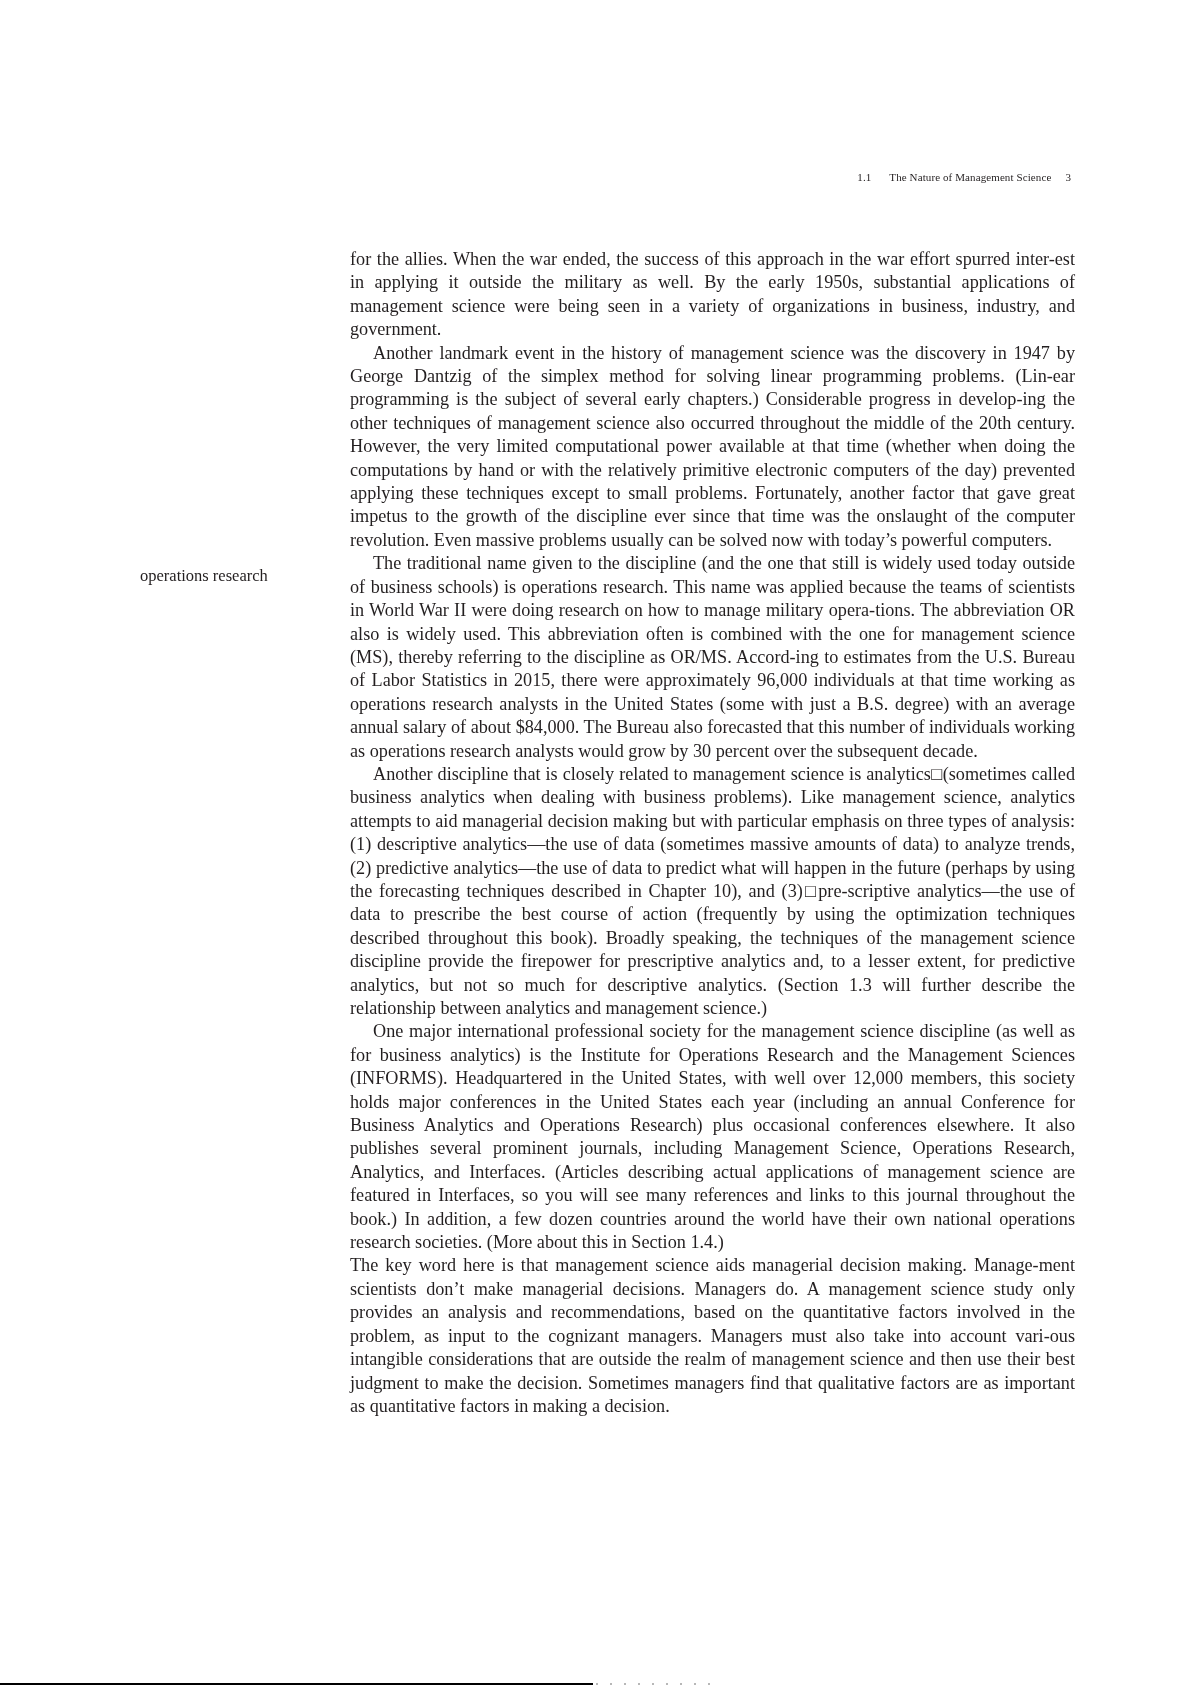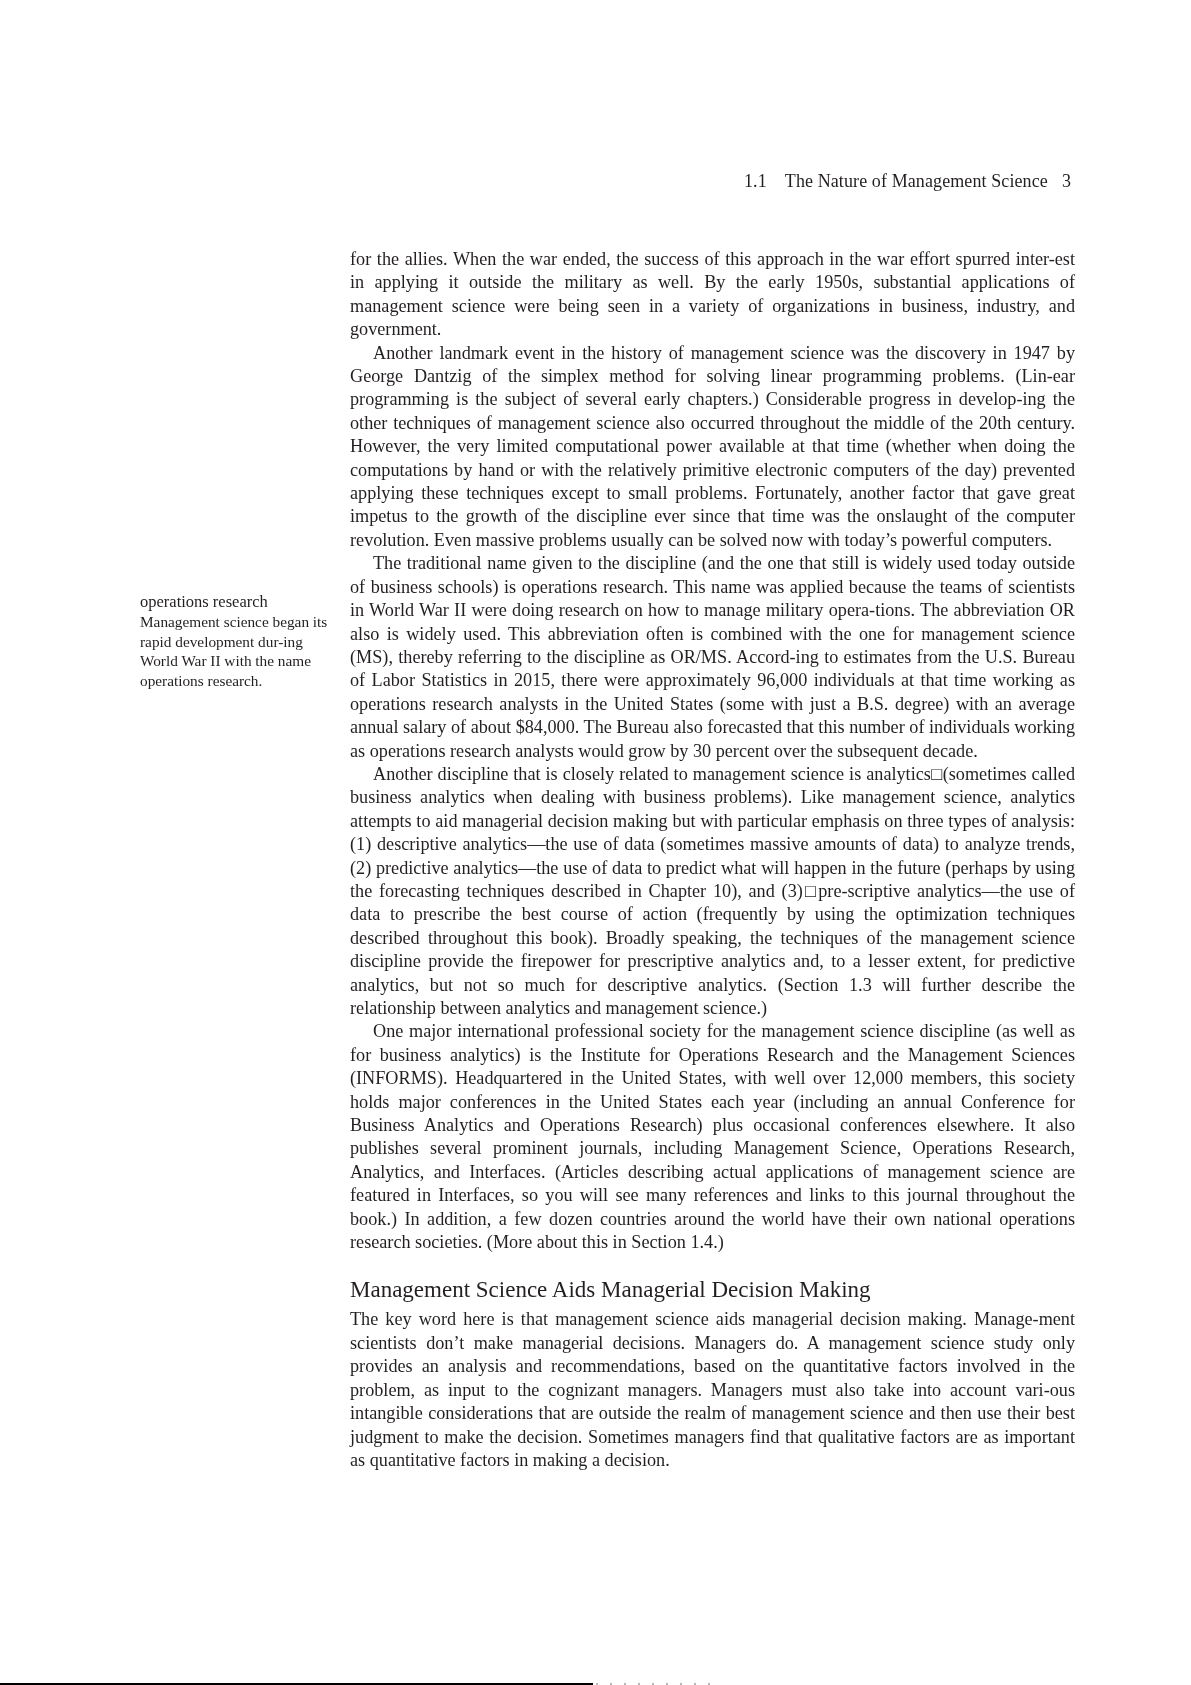--- a/index.html
+++ b/index.html
@@ -8,21 +8,21 @@
       height: 1685px;
       position: relative;
       overflow: hidden;
       font-family: "Liberation Serif", "DejaVu Serif", serif;
       color: #231f20;
     }
     .running-head {
       position: absolute;
       top: 171px;
       right: 120px;
-      font-size: 18px;
+      font-size: 11px;
       letter-spacing: 0.1px;
       white-space: pre;
     }
     .running-head .sec { margin-right: 18px; }
     .running-head .pg { margin-left: 14px; }
     .main {
       position: absolute;
       left: 350px;
       top: 218px;
       width: 725px;
@@ -37,21 +37,21 @@
     .main h2 {
       font-weight: normal;
       font-size: 23px;
       line-height: 28px;
       margin: 22px 0 4px 0;
       text-align: left;
     }
     .margin-note {
       position: absolute;
       left: 140px;
-      top: 592px;
+      top: 566px;
       width: 190px;
       font-size: 15.3px;
       line-height: 19.8px;
     }
     .margin-note .term { display: block; font-size: 16.5px; }
     .margin-note .note { display: block; }
     .footer-rule {
       position: absolute;
       left: 0;
       top: 1683px;
@@ -69,27 +69,25 @@
       opacity: 0.6;
     }
   </style>
 </head>
 <body>
 
 <div class="running-head"><span class="sec">1.1</span><span>The Nature of Management Science</span><span class="pg">3</span></div>
 
 <div class="margin-note">
   <span class="term">operations research</span>
-  <span class="note">Management science began its rapid development dur-ing World War II with the name operations research.</span>
 </div>
 
 <div class="main">
   <p>for the allies. When the war ended, the success of this approach in the war effort spurred inter-est in applying it outside the military as well. By the early 1950s, substantial applications of management science were being seen in a variety of organizations in business, industry, and government.</p>
   <p class="indent">Another landmark event in the history of management science was the discovery in 1947 by George Dantzig of the simplex method for solving linear programming problems. (Lin-ear programming is the subject of several early chapters.) Considerable progress in develop-ing the other techniques of management science also occurred throughout the middle of the 20th century. However, the very limited computational power available at that time (whether when doing the computations by hand or with the relatively primitive electronic computers of the day) prevented applying these techniques except to small problems. Fortunately, another factor that gave great impetus to the growth of the discipline ever since that time was the onslaught of the computer revolution. Even massive problems usually can be solved now with today’s powerful computers.</p>
   <p class="indent">The traditional name given to the discipline (and the one that still is widely used today outside of business schools) is operations research. This name was applied because the teams of scientists in World War II were doing research on how to manage military opera-tions. The abbreviation OR also is widely used. This abbreviation often is combined with the one for management science (MS), thereby referring to the discipline as OR/MS. Accord-ing to estimates from the U.S. Bureau of Labor Statistics in 2015, there were approximately 96,000 individuals at that time working as operations research analysts in the United States (some with just a B.S. degree) with an average annual salary of about $84,000. The Bureau also forecasted that this number of individuals working as operations research analysts would grow by 30 percent over the subsequent decade.</p>
   <p class="indent">Another discipline that is closely related to management science is analytics□(sometimes called business analytics when dealing with business problems). Like management science, analytics attempts to aid managerial decision making but with particular emphasis on three types of analysis: (1) descriptive analytics—the use of data (sometimes massive amounts of data) to analyze trends, (2) predictive analytics—the use of data to predict what will happen in the future (perhaps by using the forecasting techniques described in Chapter 10), and (3)□pre-scriptive analytics—the use of data to prescribe the best course of action (frequently by using the optimization techniques described throughout this book). Broadly speaking, the techniques of the management science discipline provide the firepower for prescriptive analytics and, to a lesser extent, for predictive analytics, but not so much for descriptive analytics. (Section 1.3 will further describe the relationship between analytics and management science.)</p>
   <p class="indent">One major international professional society for the management science discipline (as well as for business analytics) is the Institute for Operations Research and the Management Sciences (INFORMS). Headquartered in the United States, with well over 12,000 members, this society holds major conferences in the United States each year (including an annual Conference for Business Analytics and Operations Research) plus occasional conferences elsewhere. It also publishes several prominent journals, including Management Science, Operations Research, Analytics, and Interfaces. (Articles describing actual applications of management science are featured in Interfaces, so you will see many references and links to this journal throughout the book.) In addition, a few dozen countries around the world have their own national operations research societies. (More about this in Section 1.4.)</p>
-  <h2>Management Science Aids Managerial Decision Making</h2>
   <p>The key word here is that management science aids managerial decision making. Manage-ment scientists don’t make managerial decisions. Managers do. A management science study only provides an analysis and recommendations, based on the quantitative factors involved in the problem, as input to the cognizant managers. Managers must also take into account vari-ous intangible considerations that are outside the realm of management science and then use their best judgment to make the decision. Sometimes managers find that qualitative factors are as important as quantitative factors in making a decision.</p>
 </div>
 
 <div class="footer-rule"></div>
 <div class="footer-marks"></div>
 
 </body></html>

